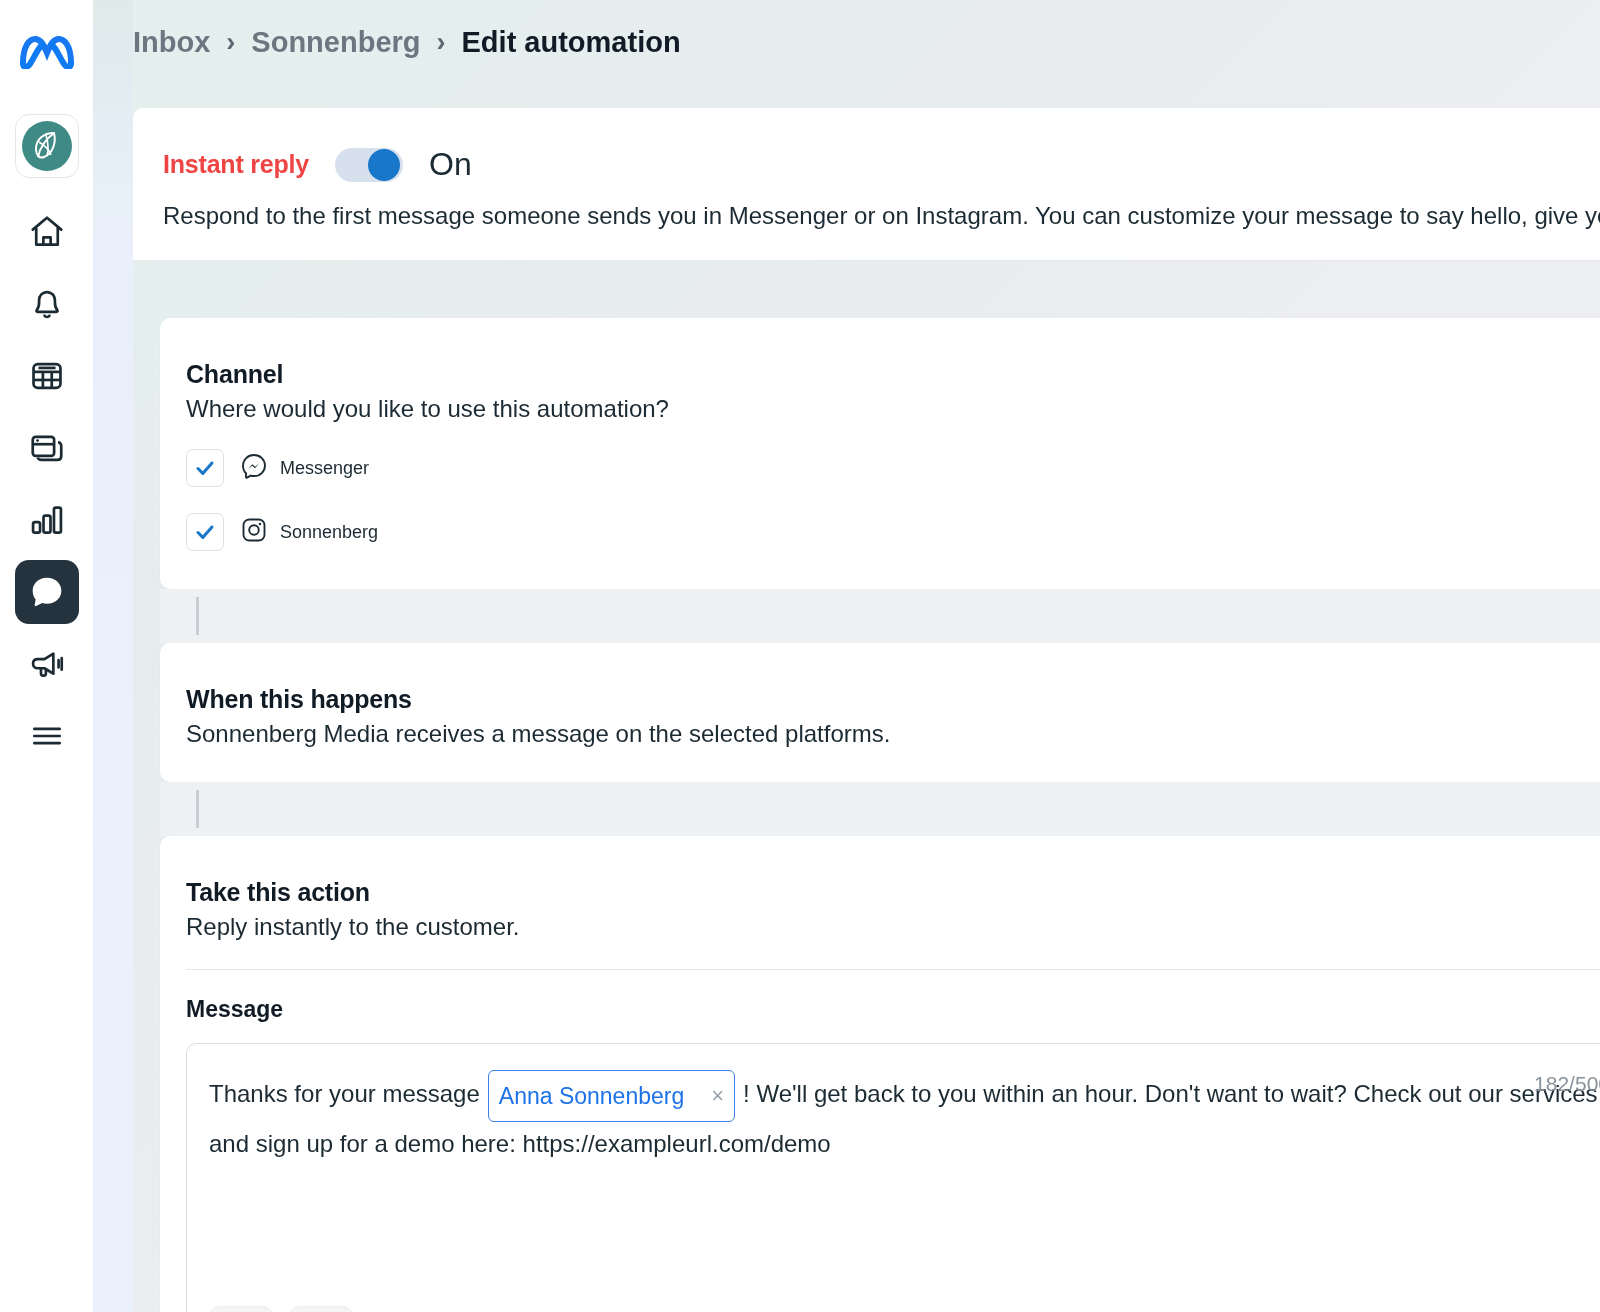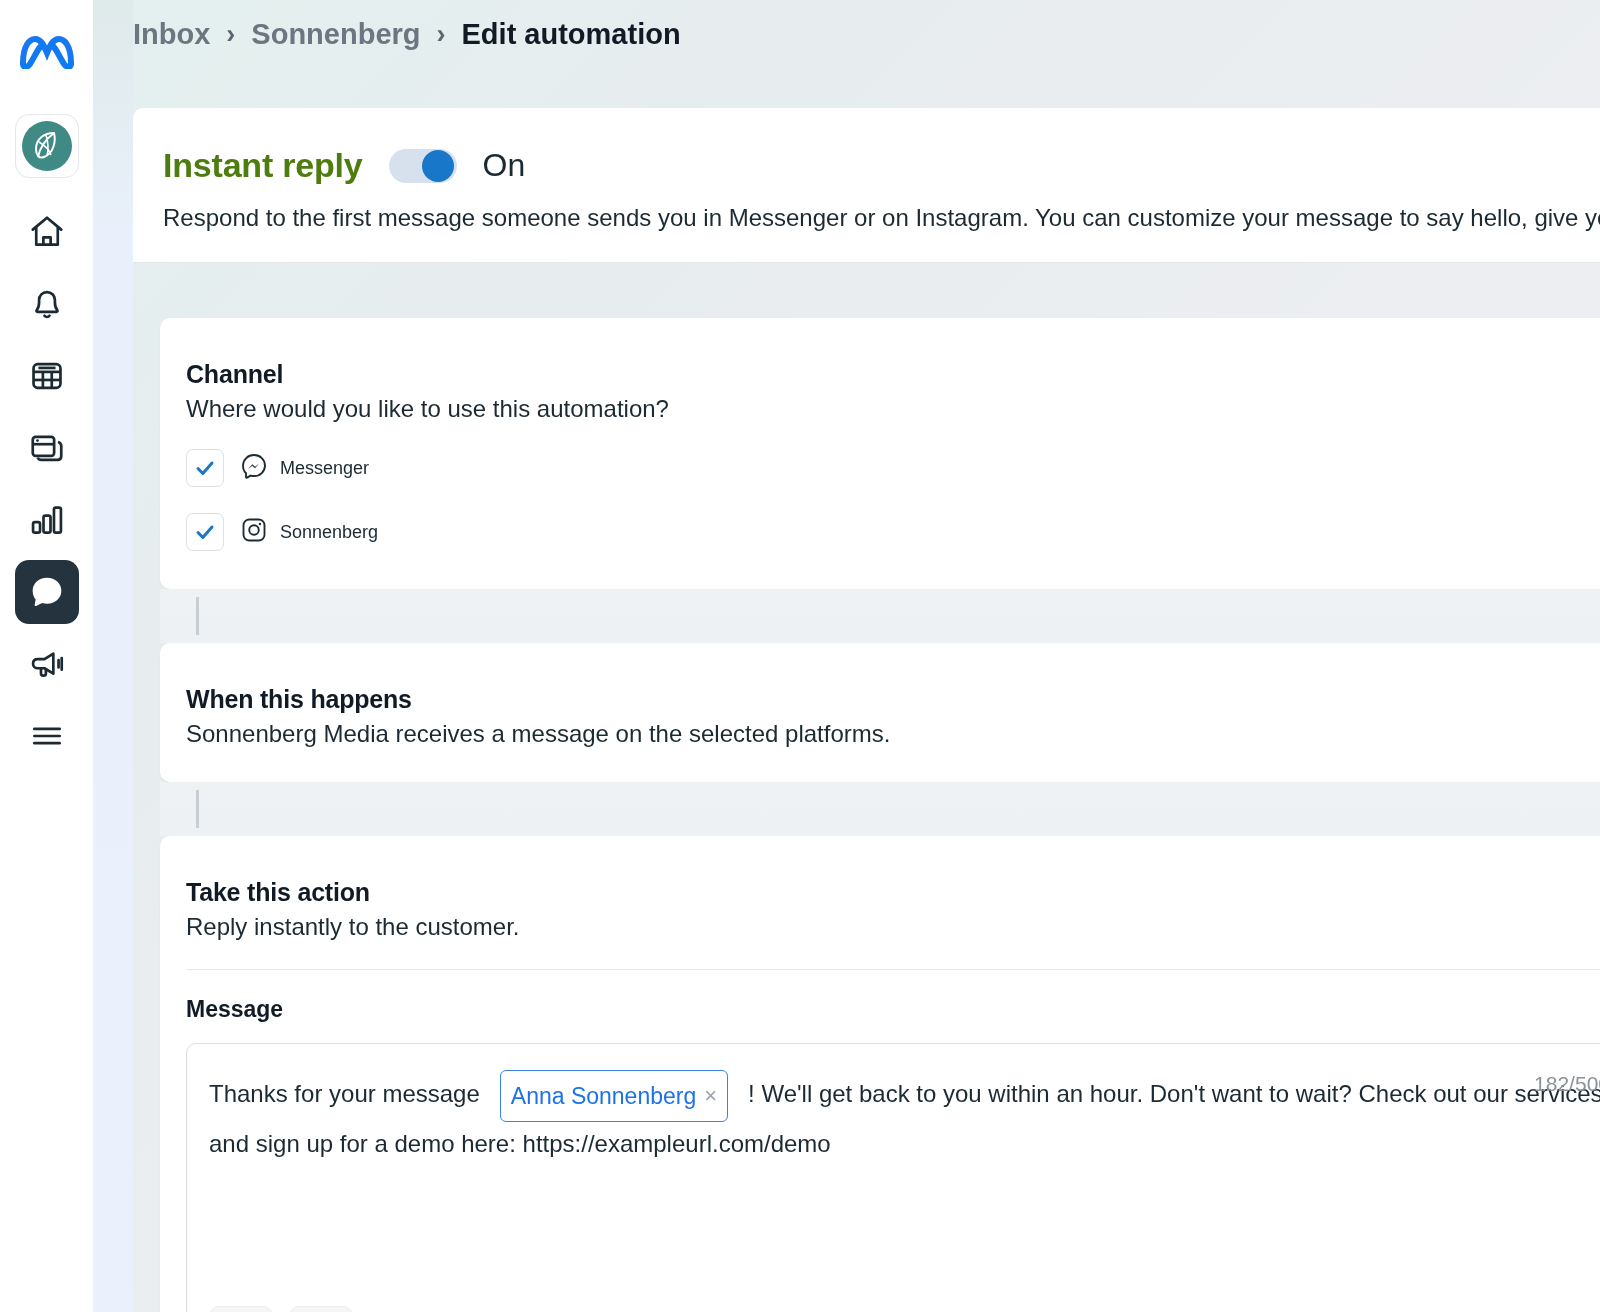--- a/index.html
+++ b/index.html
@@ -53,40 +53,40 @@
     width: 64px; height: 64px; border-radius: 14px;
     display: flex; align-items: center; justify-content: center;
     cursor: pointer; margin-top: 8px;
   }
   .rail-item.first { margin-top: 22px; }
   .rail-item.active { background: #24333e; }
   .rail-item svg { display: block; }
 
   
   .breadcrumb {
-    position: absolute; left: 133px; top: 18px;
+    position: absolute; left: 133px; top: 26px;
     display: flex; align-items: center; gap: 16px;
     font-size: 29px; font-weight: bold;
     z-index: 3;
   }
   .bc-link { color: #6b7680; cursor: pointer; white-space: nowrap; }
   .bc-sep { color: #5c6670; font-size: 27px; font-weight: 600; }
   .bc-current { color: #111b26; white-space: nowrap; }
 
   
   .card {
     position: absolute; left: 133px; top: 108px;
     width: 1500px;
     background: #ffffff;
     border-radius: 10px 0 0 0;
     z-index: 2;
   }
   .card-head { padding: 38px 30px 28px 30px; }
   .head-row { display: flex; align-items: center; gap: 26px; }
-  .head-title { font-size: 34px; font-weight: bold; color: #4d7c0f; letter-spacing: -0.2px; }
+  .head-title { font-size: 25px; font-weight: bold; color: #ef4444; letter-spacing: -0.2px; }
   .toggle {
     position: relative; width: 68px; height: 34px;
     border-radius: 17px; background: #d7e1ee;
     cursor: pointer; flex: none;
   }
   .toggle .knob {
     position: absolute; top: 1px; left: 33px;
     width: 32px; height: 32px; border-radius: 50%;
     background: #1877c9;
   }
@@ -138,23 +138,23 @@
   .editor {
     margin-top: 20px; width: 1447px; height: 350px;
     border: 1px solid #dadde1; border-radius: 10px;
     background: #fff; position: relative; overflow: hidden;
   }
   .editor-text {
     padding: 26px 22px 0 22px;
     font-size: 24px; line-height: 43px; color: #1c2b33;
   }
   .token {
-    display: inline-flex; align-items: center; gap: 8px;
+    display: inline-flex; align-items: center; gap: 27px;
     border: 1px solid #3b82e8; border-radius: 6px;
-    padding: 9px 10px; margin: 0 20px;
+    padding: 9px 10px; margin: 0 8px;
     color: #1d72e8; font-size: 23px; line-height: 32px;
     background: #fff; cursor: pointer; vertical-align: middle;
   }
   .token-x { color: #9aa2ab; font-size: 22px; cursor: pointer; }
   .counter {
     position: absolute; right: 22px; top: 28px;
     font-size: 21px; color: #8a929b;
   }
   .editor-tools {
     position: absolute; left: 22px; bottom: 22px;

